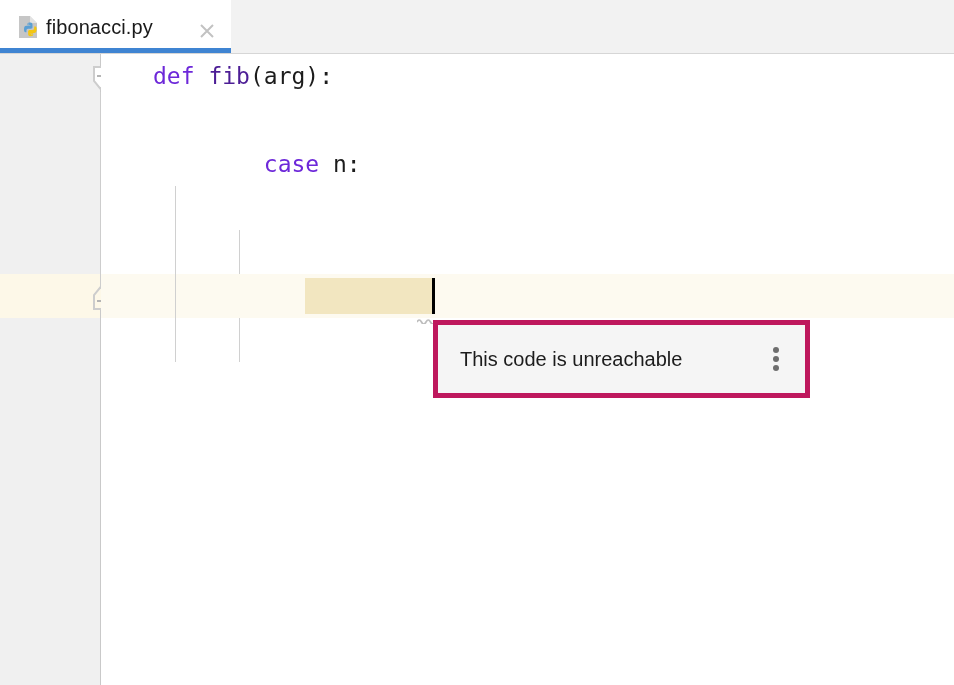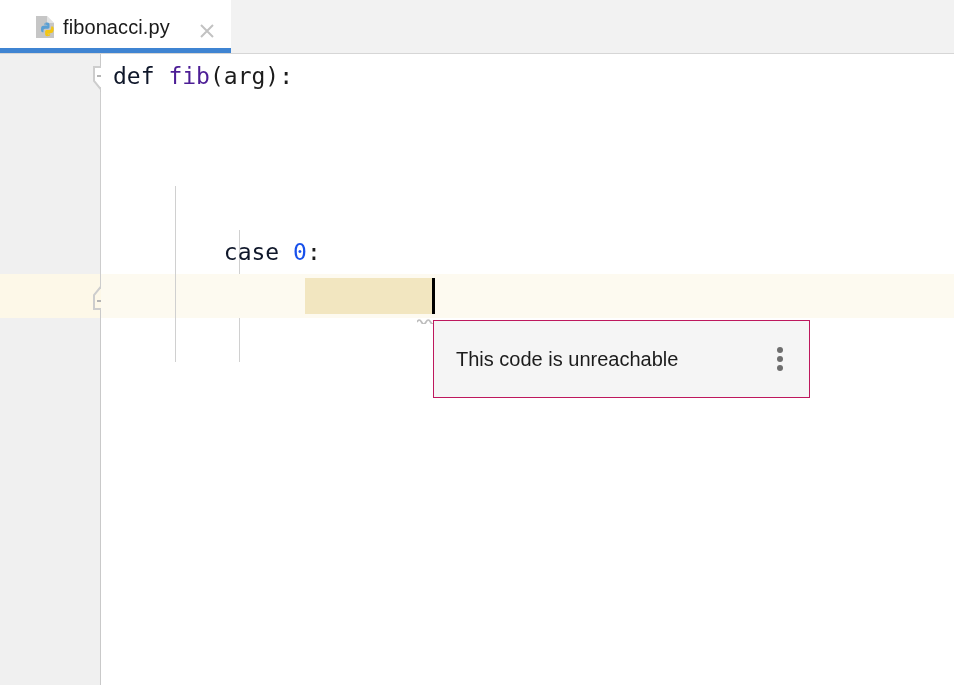--- a/index.html
+++ b/index.html
@@ -40,21 +40,21 @@
   }
   .tab {
     position: absolute;
     left: 0; top: 0;
     width: 231px;
     height: 54px;
     background: #ffffff;
     box-sizing: border-box;
     display: flex;
     align-items: center;
-    padding-left: 34px;
+    padding-left: 17px;
   }
   .tab-active-bar {
     position: absolute;
     left: 0; top: 48px;
     width: 231px;
     height: 5px;
     background: #3f84d2;
   }
   .tab-icon {
     width: 22px;
@@ -137,21 +137,21 @@
     position: absolute;
     left: 12px;
     height: 44px;
     line-height: 44px;
     font-family: "DejaVu Sans Mono", monospace;
     font-size: 23px;
     white-space: pre;
     color: #1c1c1c;
     letter-spacing: 0px;
   }
-  .kw { color: #0f172a; }
+  .kw { color: #6d28d9; margin-left: 40px; }
   .fn { color: #4c1d95; }
   .num { color: #1750eb; }
   .pl { color: #1c1c1c; }
 
   .indent-guide {
     position: absolute;
     width: 1px;
     background: #d0d0d0;
   }
 
@@ -196,21 +196,21 @@
   }
 
   
   .tooltip {
     position: absolute;
     left: 433px;
     top: 320px;
     width: 377px;
     height: 78px;
     background: #f5f5f5;
-    border: 1px solid #be185d;
+    border: 5px solid #be185d;
     box-sizing: border-box;
     display: flex;
     align-items: center;
   }
   .tooltip-text {
     font-family: "Liberation Sans", sans-serif;
     font-size: 20px;
     color: #1c1c1c;
     margin-left: 22px;
     white-space: nowrap;
@@ -306,23 +306,23 @@
 
     <div class="indent-guide" style="left:74px; top:132px; height:176px;"></div>
     <div class="indent-guide" style="left:138px; top:176px; height:44px;"></div>
     <div class="indent-guide" style="left:138px; top:264px; height:44px;"></div>
 
     <div class="sel-highlight" style="left:204px; top:224px; width:128px;"></div>
 
     <div class="code-line" style="top:0px;"><span class="kw">def</span><span class="pl"> </span><span class="fn">fib</span><span class="pl">(arg):</span></div>
 
 
-
-
-    <div class="code-line" style="top:176px;"><span class="pl">        </span><span class="kw">case</span><span class="pl"> </span><span class="num">0</span><span class="pl">:</span></div>
+    <div class="code-line" style="top:88px;"><span class="pl">        </span><span class="kw">case</span><span class="pl"> n:</span></div>
+
+
 
 
     <div class="squiggle" style="left:316px; top:256px;">
       <svg width="18" height="6" viewBox="0 0 18 6">
         <path d="M0 4 Q2.25 0 4.5 4 T9 4 T13.5 4 T18 4" fill="none" stroke="#bdbdbd" stroke-width="1.7"></path>
       </svg>
     </div>
 
     <div class="caret" style="left:331px; top:224px;"></div>
   </div>

